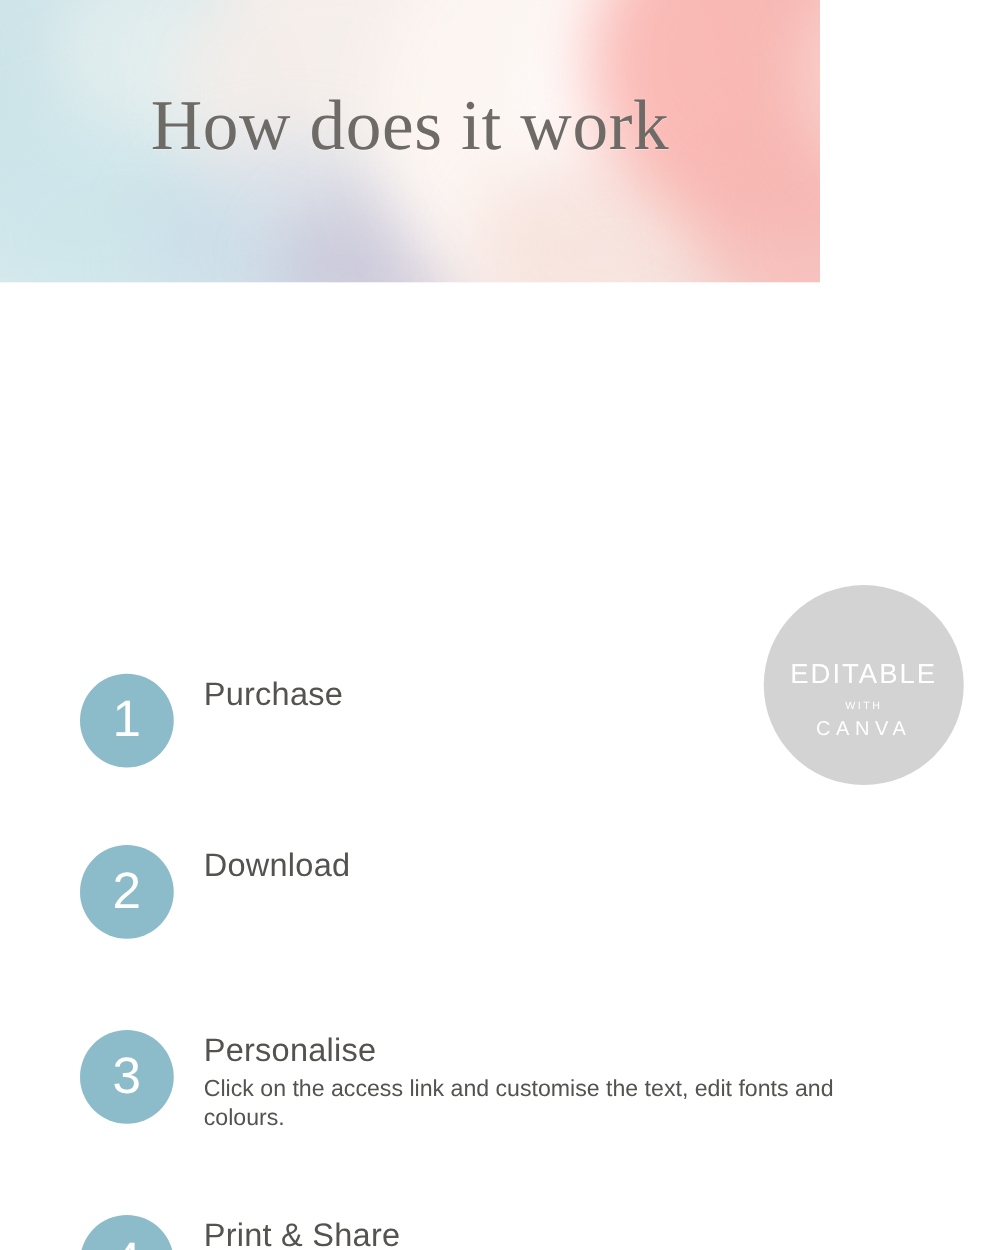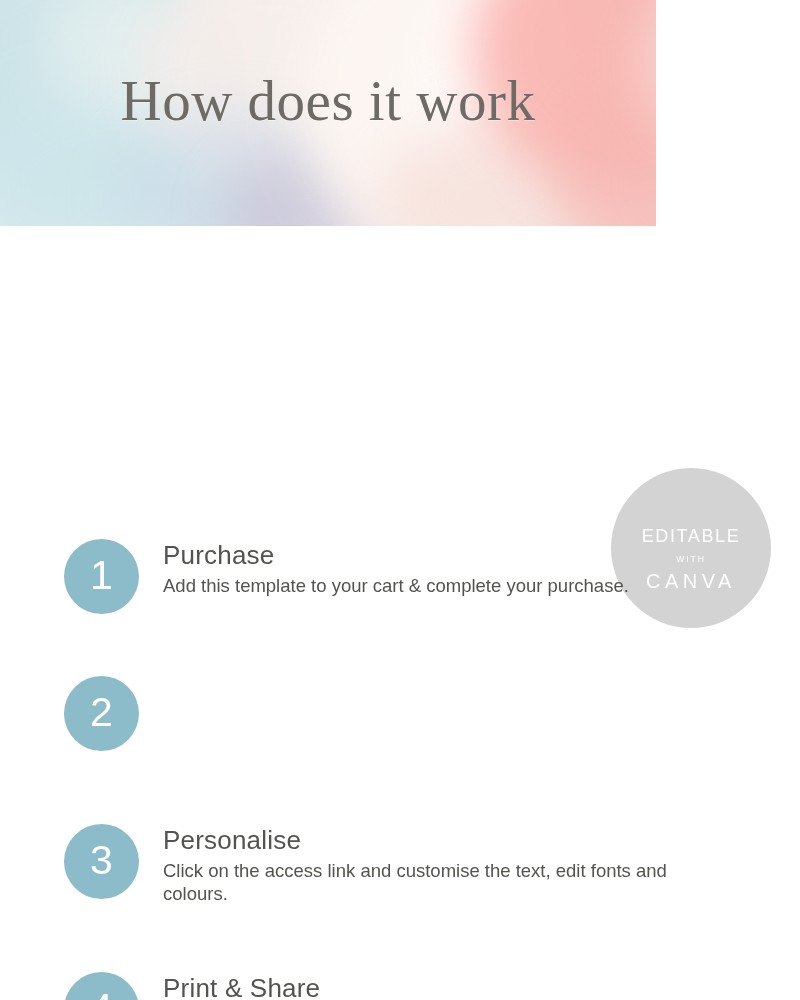--- a/index.html
+++ b/index.html
@@ -72,32 +72,32 @@
     border-radius: 50%;
     background: #d3d3d3;
     color: #ffffff;
     display: flex;
     flex-direction: column;
     align-items: center;
     justify-content: center;
     text-align: center;
   }
   .badge-top {
-    font-size: 18px;
+    font-size: 22px;
     letter-spacing: 1.6px;
     font-weight: 400;
     margin-top: 23px;
   }
   .badge-mid {
     font-size: 8.5px;
     letter-spacing: 2px;
     margin: 7px 16px 6px;
   }
   .badge-bot {
-    font-size: 20px;
+    font-size: 16px;
     letter-spacing: 4.5px;
     font-weight: 400;
   }
 
   
   .steps {
     position: absolute;
     left: 0;
     top: 0;
     width: 800px;
@@ -173,27 +173,27 @@
     <div class="badge-mid">WITH</div>
     <div class="badge-bot">CANVA</div>
   </div>
 
   <div class="steps">
 
     <div class="step step-1">
       <div class="step-num">1</div>
       <div class="step-text">
         <div class="step-title">Purchase</div>
-        <div class="step-desc">Add this template to your cart &amp; complete your purchase.</div>
       </div>
     </div>
 
     <div class="step step-2">
       <div class="step-num">2</div>
       <div class="step-text">
+        <div class="step-title">Download</div>
       </div>
     </div>
 
     <div class="step step-3">
       <div class="step-num">3</div>
       <div class="step-text">
         <div class="step-title">Personalise</div>
         <div class="step-desc">Click on the access link and customise the text, edit fonts and colours.</div>
       </div>
     </div>

